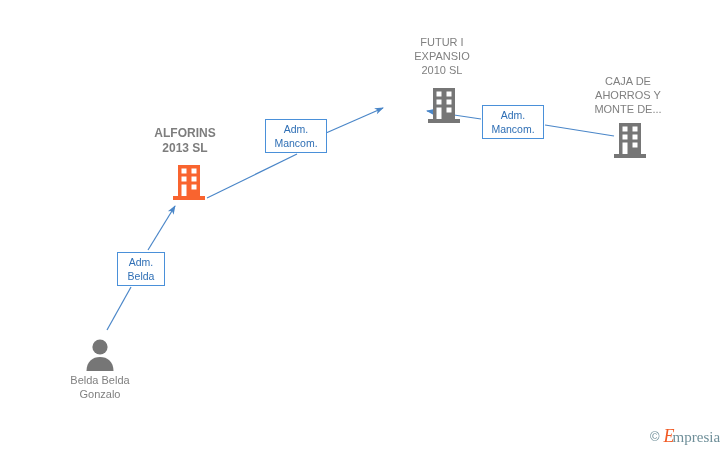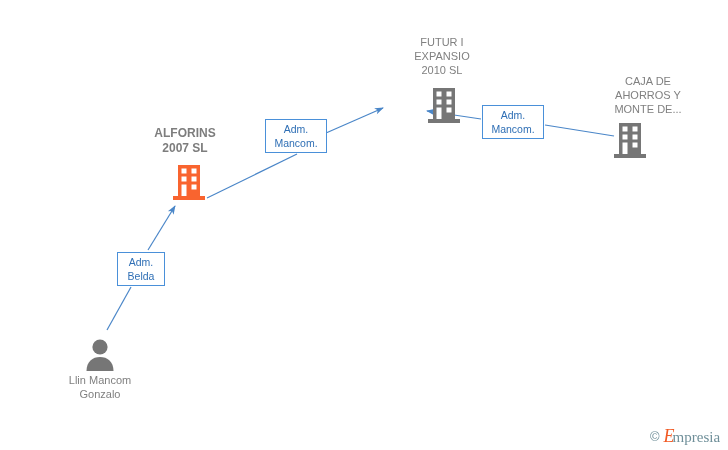--- a/index.html
+++ b/index.html
@@ -135,37 +135,37 @@
         <rect x="19.5" y="12.5" width="5" height="5" fill="#ffffff"></rect>
         <rect x="19.5" y="20.5" width="5" height="5" fill="#ffffff"></rect>
         <rect x="9.5" y="20.5" width="5" height="11.5" fill="#ffffff"></rect>
         <rect x="1" y="32" width="32" height="4" fill="#767676"></rect>
       </svg>
     </div>
   </div>
 
   <div class="node" style="left:0;top:0;width:728px;height:450px;pointer-events:none;">
     <div class="node-label bold" style="left:125px;top:126px;width:120px;pointer-events:auto;">ALFORINS
-2007 SL</div>
+2013 SL</div>
     <div class="icon-wrap" style="left:172px;top:164px;width:34px;height:38px;pointer-events:auto;">
       <svg width="34" height="38" viewBox="0 0 34 38">
         <rect x="6" y="1" width="22" height="31" fill="#f9642f"></rect>
         <rect x="9.5" y="4.5" width="5" height="5" fill="#ffffff"></rect>
         <rect x="19.5" y="4.5" width="5" height="5" fill="#ffffff"></rect>
         <rect x="9.5" y="12.5" width="5" height="5" fill="#ffffff"></rect>
         <rect x="19.5" y="12.5" width="5" height="5" fill="#ffffff"></rect>
         <rect x="19.5" y="20.5" width="5" height="5" fill="#ffffff"></rect>
         <rect x="9.5" y="20.5" width="5" height="11.5" fill="#ffffff"></rect>
         <rect x="1" y="32" width="32" height="4" fill="#f9642f"></rect>
       </svg>
     </div>
   </div>
 
   <div class="node" style="left:0;top:0;width:728px;height:450px;pointer-events:none;">
-    <div class="node-label" style="left:588px;top:74px;width:120px;pointer-events:auto;">CAJA DE
+    <div class="node-label" style="left:568px;top:74px;width:120px;pointer-events:auto;">CAJA DE
 AHORROS Y
 MONTE DE...</div>
     <div class="icon-wrap" style="left:613px;top:122px;width:34px;height:38px;pointer-events:auto;">
       <svg width="34" height="38" viewBox="0 0 34 38">
         <rect x="6" y="1" width="22" height="31" fill="#767676"></rect>
         <rect x="9.5" y="4.5" width="5" height="5" fill="#ffffff"></rect>
         <rect x="19.5" y="4.5" width="5" height="5" fill="#ffffff"></rect>
         <rect x="9.5" y="12.5" width="5" height="5" fill="#ffffff"></rect>
         <rect x="19.5" y="12.5" width="5" height="5" fill="#ffffff"></rect>
         <rect x="19.5" y="20.5" width="5" height="5" fill="#ffffff"></rect>
@@ -175,21 +175,21 @@
     </div>
   </div>
 
   <div class="node" style="left:0;top:0;width:728px;height:450px;pointer-events:none;">
     <div class="icon-wrap" style="left:83px;top:337px;width:34px;height:34px;pointer-events:auto;">
       <svg width="34" height="34" viewBox="0 0 34 34">
         <circle cx="17" cy="10" r="7.6" fill="#767676"></circle>
         <path d="M3.5,34 C3.5,24.6 9.6,20 17,20 C24.4,20 30.5,24.6 30.5,34 Z" fill="#767676"></path>
       </svg>
     </div>
-    <div class="node-label" style="left:45px;top:373px;width:110px;pointer-events:auto;">Llin Mancom
+    <div class="node-label" style="left:45px;top:373px;width:110px;pointer-events:auto;">Belda Belda
 Gonzalo</div>
   </div>
 
   <div class="rel-box" style="left:265px;top:119px;width:62px;height:34px;">
     <span>Adm.</span>
     <span>Mancom.</span>
   </div>
 
   <div class="rel-box" style="left:482px;top:105px;width:62px;height:34px;">
     <span>Adm.</span>

